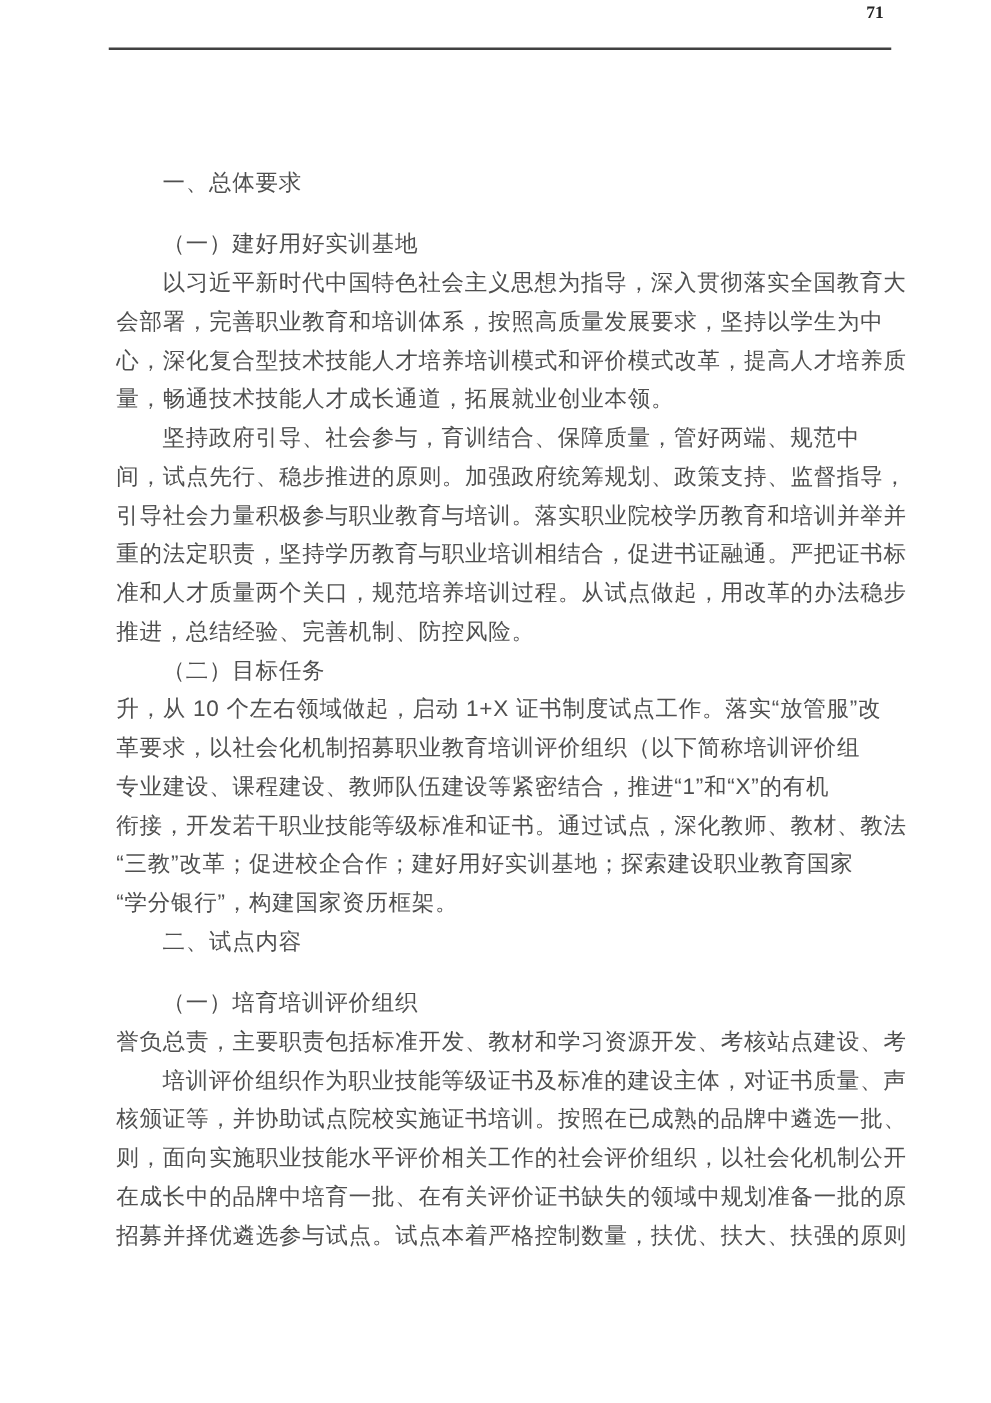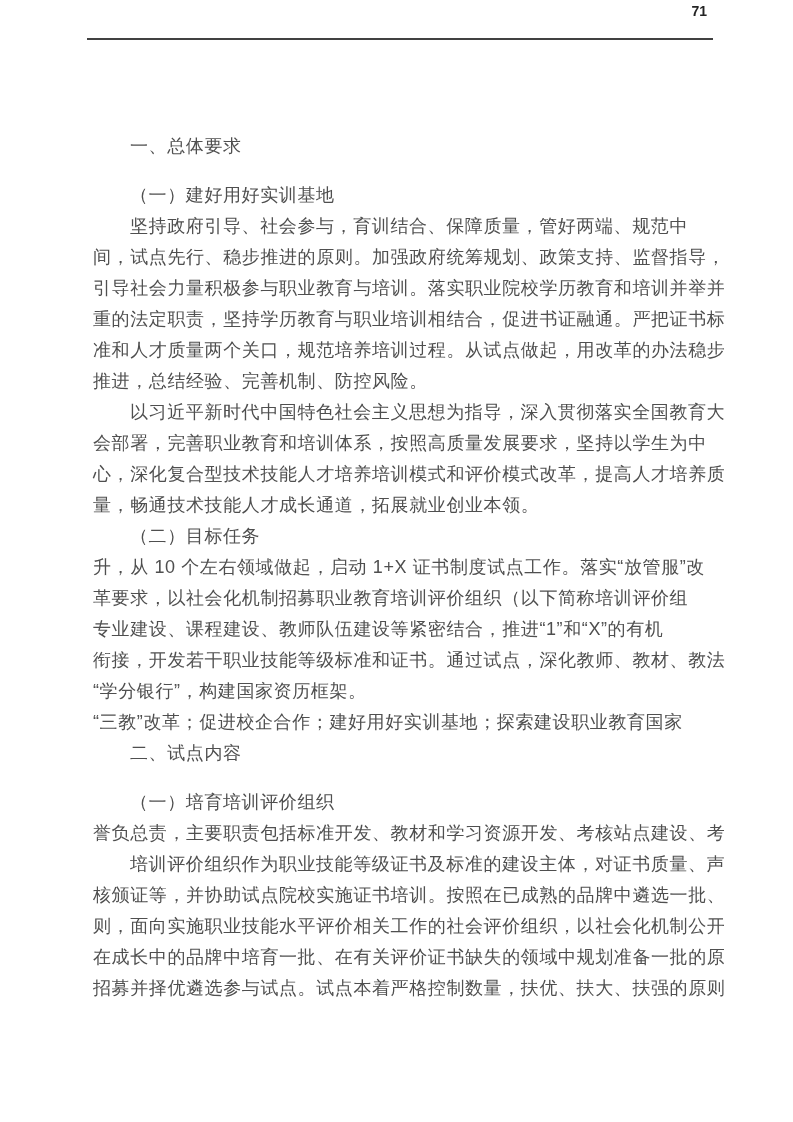--- a/index.html
+++ b/index.html
@@ -16,21 +16,21 @@
     font-family: "Liberation Sans", "DejaVu Sans", sans-serif;
   }
   .header-pagenum {
     position: absolute;
     top: 3px;
     left: 87px;
     width: 626px;
     box-sizing: border-box;
     padding-right: 6px;
     text-align: right;
-    font-family: Liberation Sans, sans-serif;
+    font-family: Liberation Serif, serif;
     font-weight: bold;
     font-size: 14px;
     color: var(--pagenum-color, #242424);
   }
   .header-rule {
     position: absolute;
     top: 38px;
     left: 87px;
     width: 626px;
     height: 2px;
@@ -66,41 +66,41 @@
 </head>
 <body>
 
 <div class="page">
   <div class="header-pagenum">71</div>
   <div class="header-rule"></div>
   <div class="doc-body" id="doc-body">
       <div class="block-h1">一、总体要求</div>
       <div class="block-h2">（一）建好用好实训基地</div>
       <div class="para">
+        <div class="line first">以习近平新时代中国特色社会主义思想为指导，深入贯彻落实全国教育大</div>
+        <div class="line">会部署，完善职业教育和培训体系，按照高质量发展要求，坚持以学生为中</div>
+        <div class="line">心，深化复合型技术技能人才培养培训模式和评价模式改革，提高人才培养质</div>
+        <div class="line">量，畅通技术技能人才成长通道，拓展就业创业本领。</div>
+      </div>
+      <div class="para">
         <div class="line first">坚持政府引导、社会参与，育训结合、保障质量，管好两端、规范中</div>
         <div class="line">间，试点先行、稳步推进的原则。加强政府统筹规划、政策支持、监督指导，</div>
         <div class="line">引导社会力量积极参与职业教育与培训。落实职业院校学历教育和培训并举并</div>
         <div class="line">重的法定职责，坚持学历教育与职业培训相结合，促进书证融通。严把证书标</div>
         <div class="line">准和人才质量两个关口，规范培养培训过程。从试点做起，用改革的办法稳步</div>
         <div class="line">推进，总结经验、完善机制、防控风险。</div>
       </div>
-      <div class="para">
-        <div class="line first">以习近平新时代中国特色社会主义思想为指导，深入贯彻落实全国教育大</div>
-        <div class="line">会部署，完善职业教育和培训体系，按照高质量发展要求，坚持以学生为中</div>
-        <div class="line">心，深化复合型技术技能人才培养培训模式和评价模式改革，提高人才培养质</div>
-        <div class="line">量，畅通技术技能人才成长通道，拓展就业创业本领。</div>
-      </div>
       <div class="block-h2">（二）目标任务</div>
       <div class="para">
         <div class="line">升，从 10 个左右领域做起，启动 1+X 证书制度试点工作。落实“放管服”改</div>
         <div class="line">革要求，以社会化机制招募职业教育培训评价组织（以下简称培训评价组</div>
         <div class="line">专业建设、课程建设、教师队伍建设等紧密结合，推进“1”和“X”的有机</div>
         <div class="line">衔接，开发若干职业技能等级标准和证书。通过试点，深化教师、教材、教法</div>
+        <div class="line">“三教”改革；促进校企合作；建好用好实训基地；探索建设职业教育国家</div>
         <div class="line">“学分银行”，构建国家资历框架。</div>
-        <div class="line">“三教”改革；促进校企合作；建好用好实训基地；探索建设职业教育国家</div>
       </div>
       <div class="block-h1">二、试点内容</div>
       <div class="block-h2">（一）培育培训评价组织</div>
       <div class="para">
         <div class="line">誉负总责，主要职责包括标准开发、教材和学习资源开发、考核站点建设、考</div>
         <div class="line first">培训评价组织作为职业技能等级证书及标准的建设主体，对证书质量、声</div>
         <div class="line">核颁证等，并协助试点院校实施证书培训。按照在已成熟的品牌中遴选一批、</div>
         <div class="line">则，面向实施职业技能水平评价相关工作的社会评价组织，以社会化机制公开</div>
         <div class="line">在成长中的品牌中培育一批、在有关评价证书缺失的领域中规划准备一批的原</div>
         <div class="line">招募并择优遴选参与试点。试点本着严格控制数量，扶优、扶大、扶强的原则</div>

